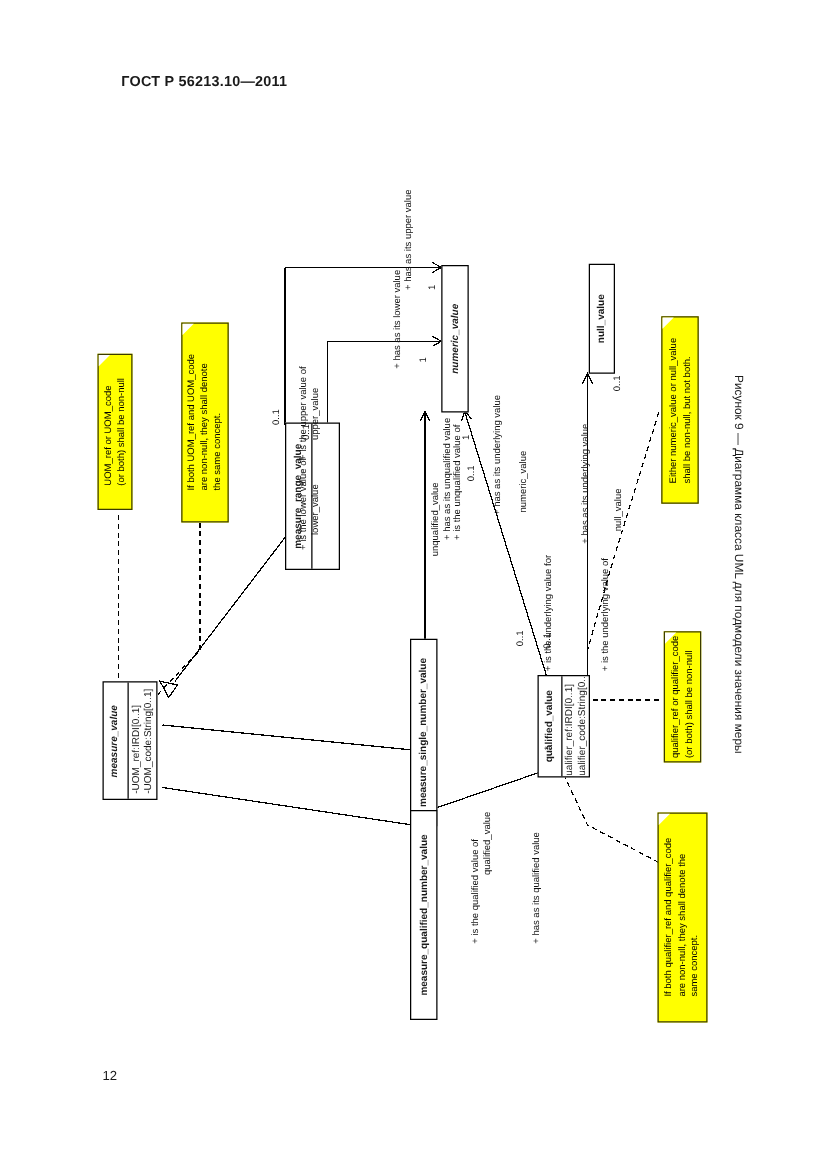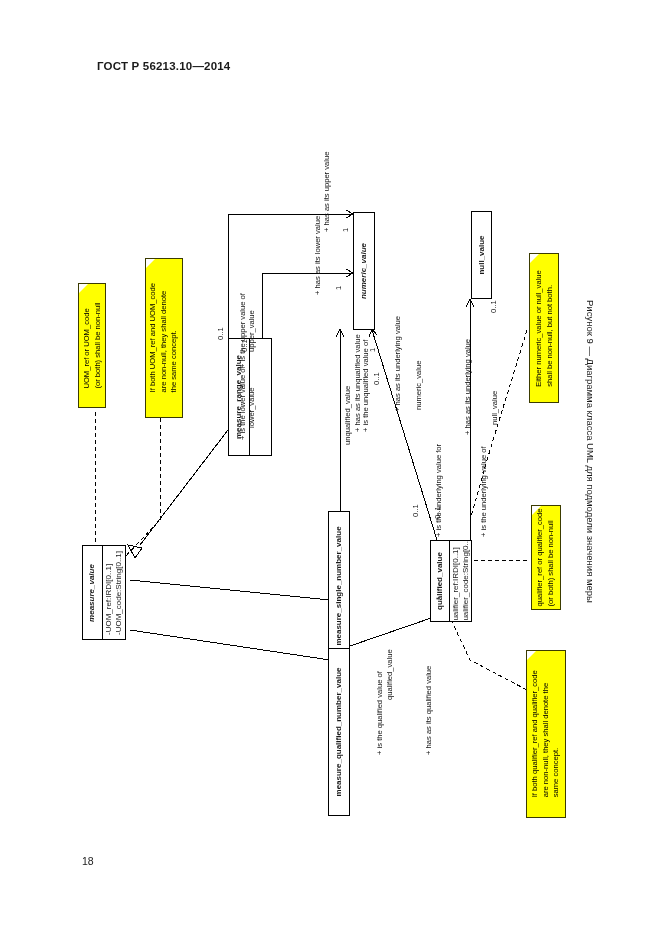--- a/index.html
+++ b/index.html
@@ -134,22 +134,22 @@
     left: 0; top: 0;
     width: 661px; height: 936px;
     pointer-events: none;
   }
 </style>
 </head>
 <body>
 
 <div id="page">
 
-  <div id="doc-header">ГОСТ Р 56213.10—2014</div>
-  <div id="page-number">18</div>
+  <div id="doc-header">ГОСТ Р 56213.10—2011</div>
+  <div id="page-number">12</div>
   <div id="figure-caption">Рисунок 9 — Диаграмма класса UML для подмодели значения меры</div>
 
   <svg class="overlay" viewBox="0 0 661 936">
     <g stroke="#000" fill="none" stroke-width="1" shape-rendering="crispEdges">
 
       <path d="M 228 214 L 352 214"></path>
       <path d="M 228 214 L 228 340"></path>
 
       <path d="M 346 210 L 353 214 L 346 218"></path>
 

